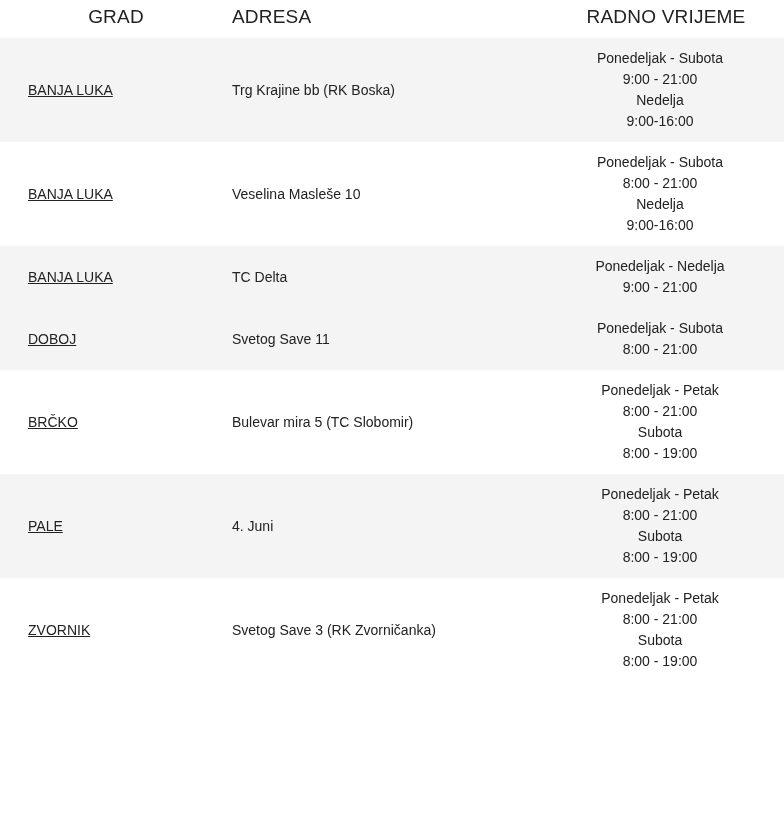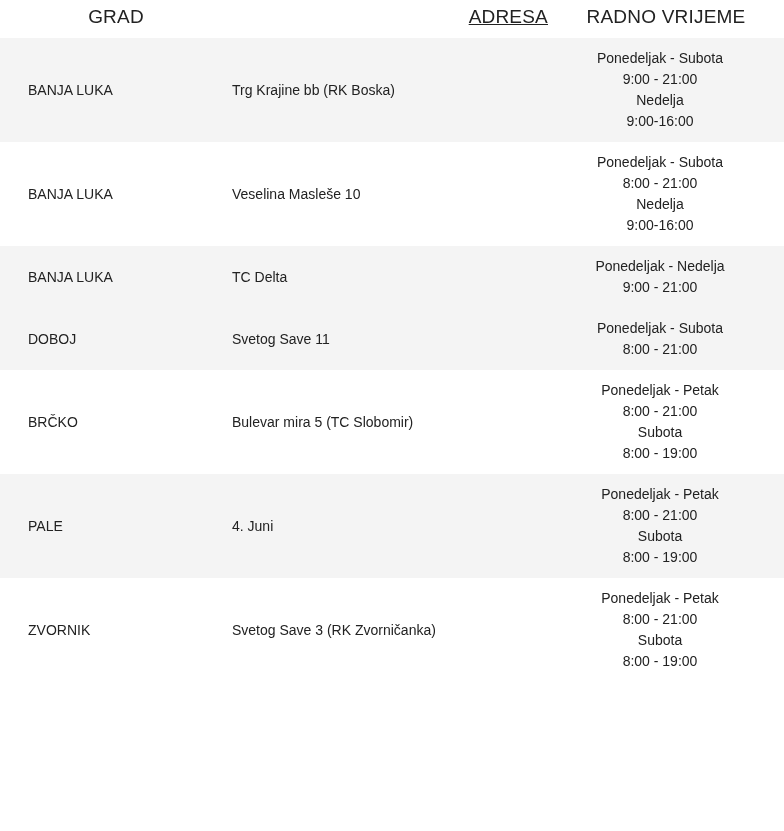--- a/index.html
+++ b/index.html
@@ -26,36 +26,37 @@
   thead th {
     font-weight: normal;
     font-size: 19px;
     color: #222222;
     padding: 6px 0 10px 0;
     text-align: center;
     background: #ffffff;
     letter-spacing: 0.2px;
   }
   thead th.th-city  { text-align: center; padding-left: 0; }
-  thead th.th-addr  { text-align: right; text-decoration: underline; }
+  thead th.th-addr  { text-align: left; }
   thead th.th-hours { text-align: center; }
 
   tbody tr.row-odd  { background: #f4f4f4; }
   tbody tr.row-even { background: #ffffff; }
 
   tbody td {
     font-size: 14px;
     color: #222222;
     vertical-align: middle;
     padding: 10px 0;
     line-height: 21px;
   }
   td.cell-city {
     text-align: left;
     padding-left: 28px;
+    text-decoration: underline;
   }
   td.cell-addr {
     text-align: left;
   }
   td.cell-hours {
     text-align: center;
     padding-right: 20px;
     padding-left: 8px;
   }
   .hours-line { display: block; }

